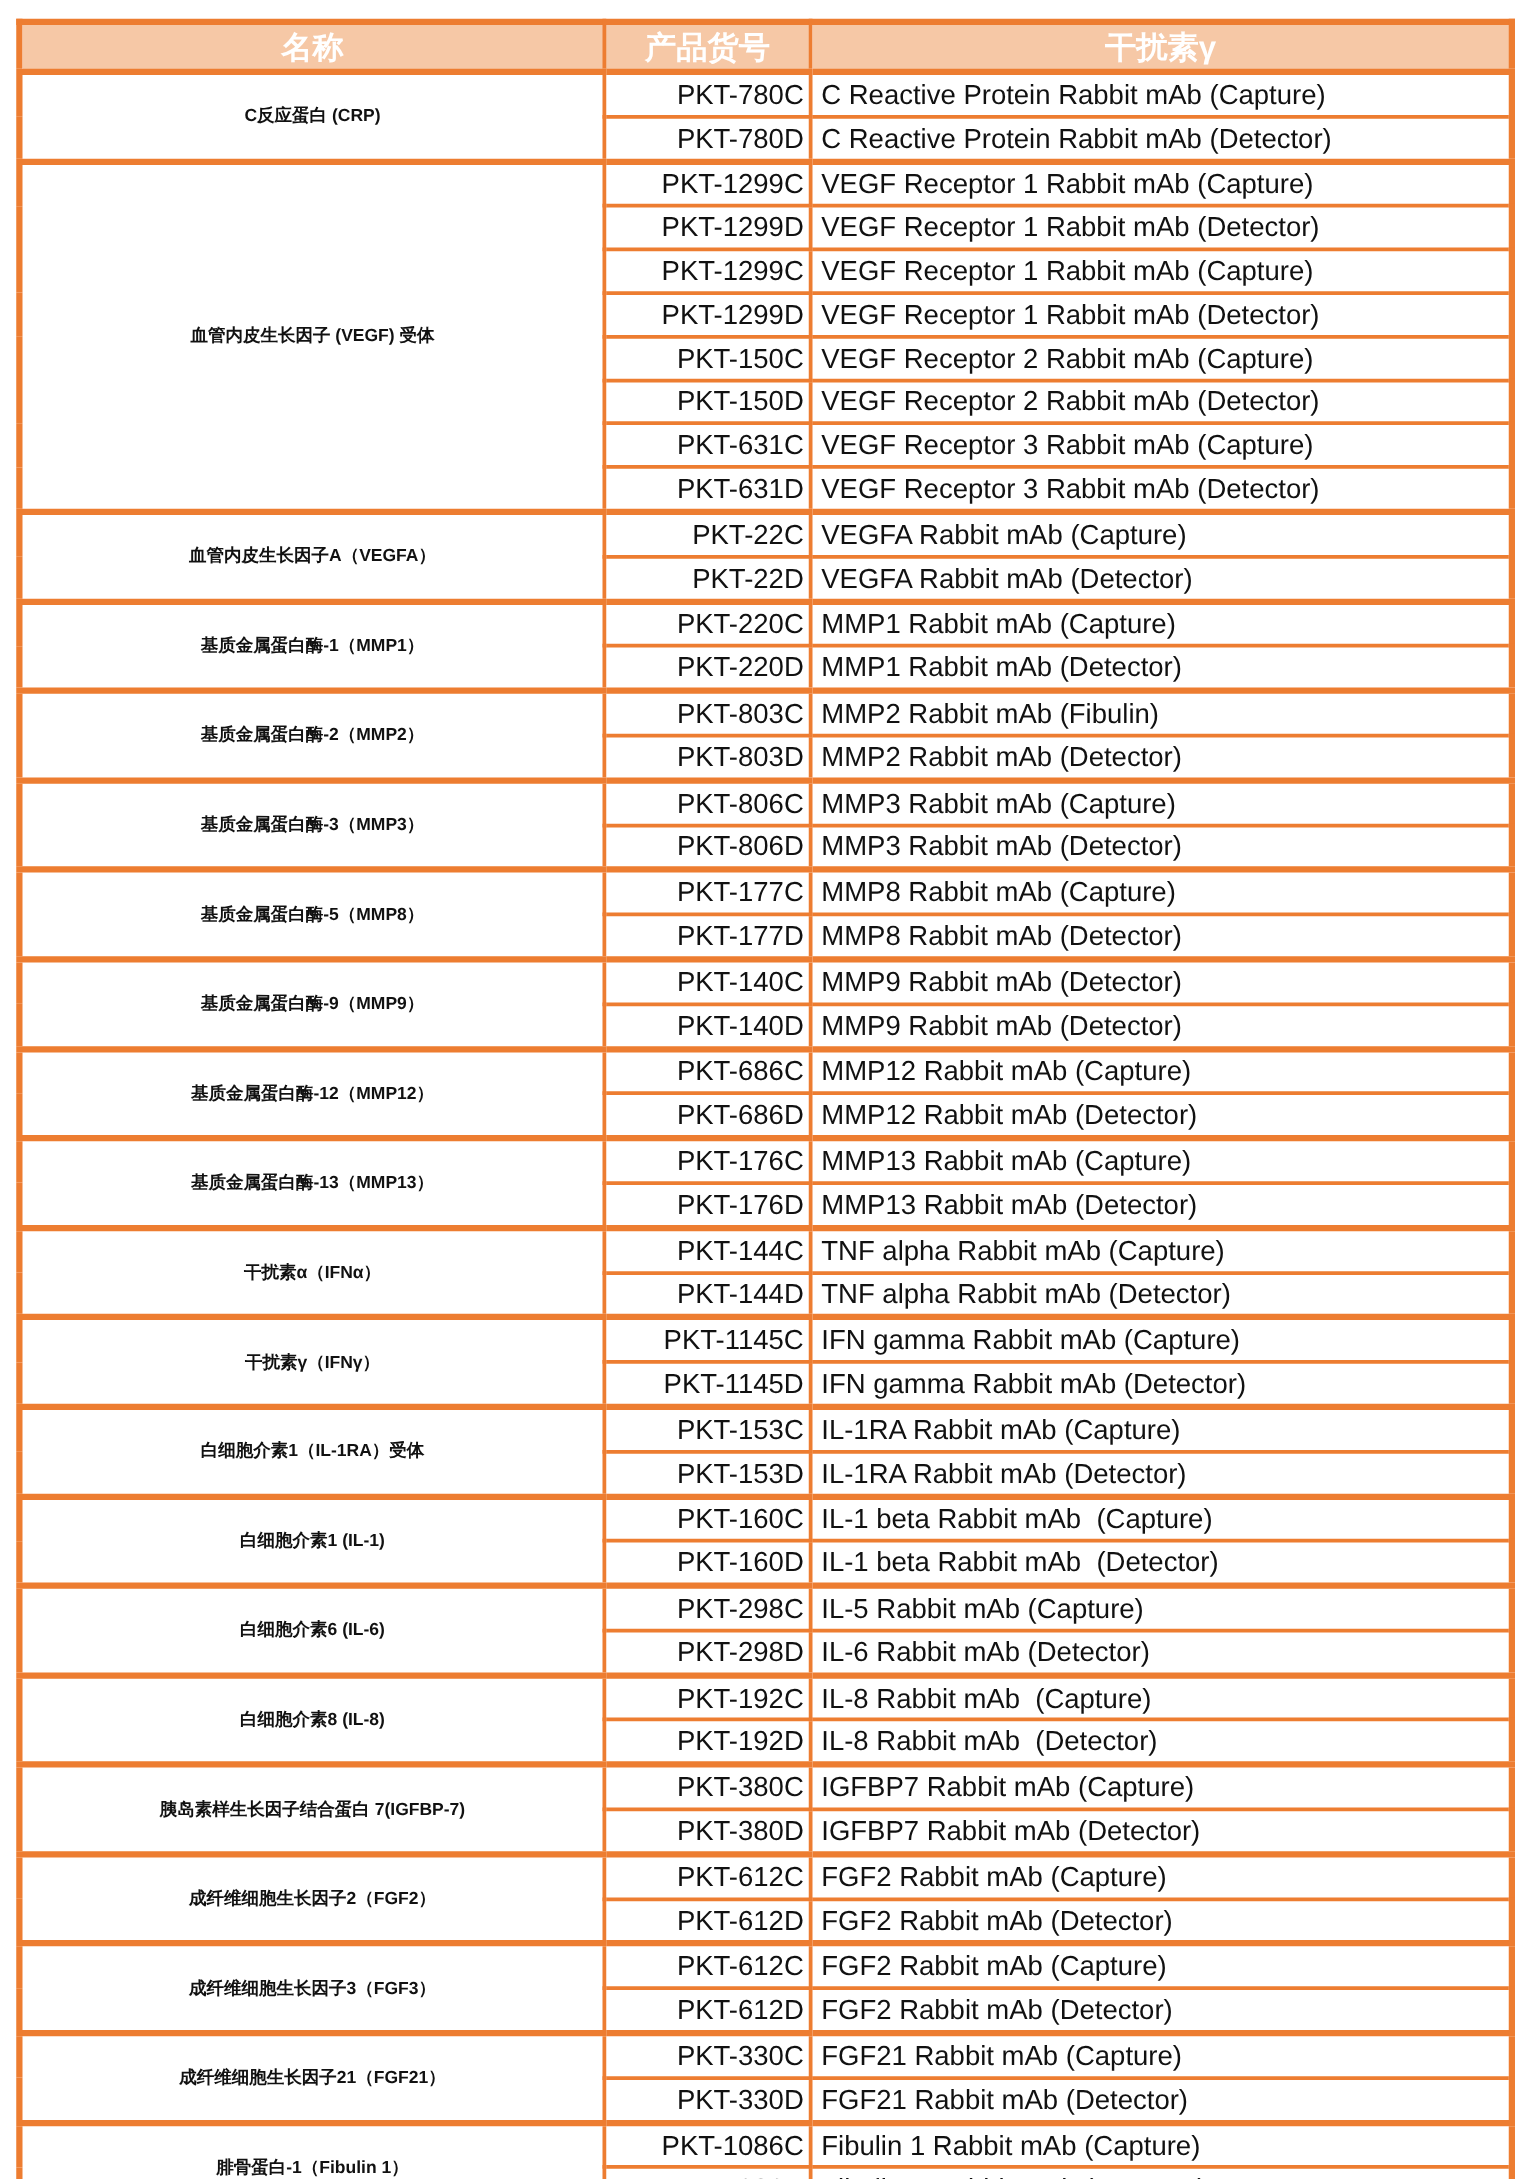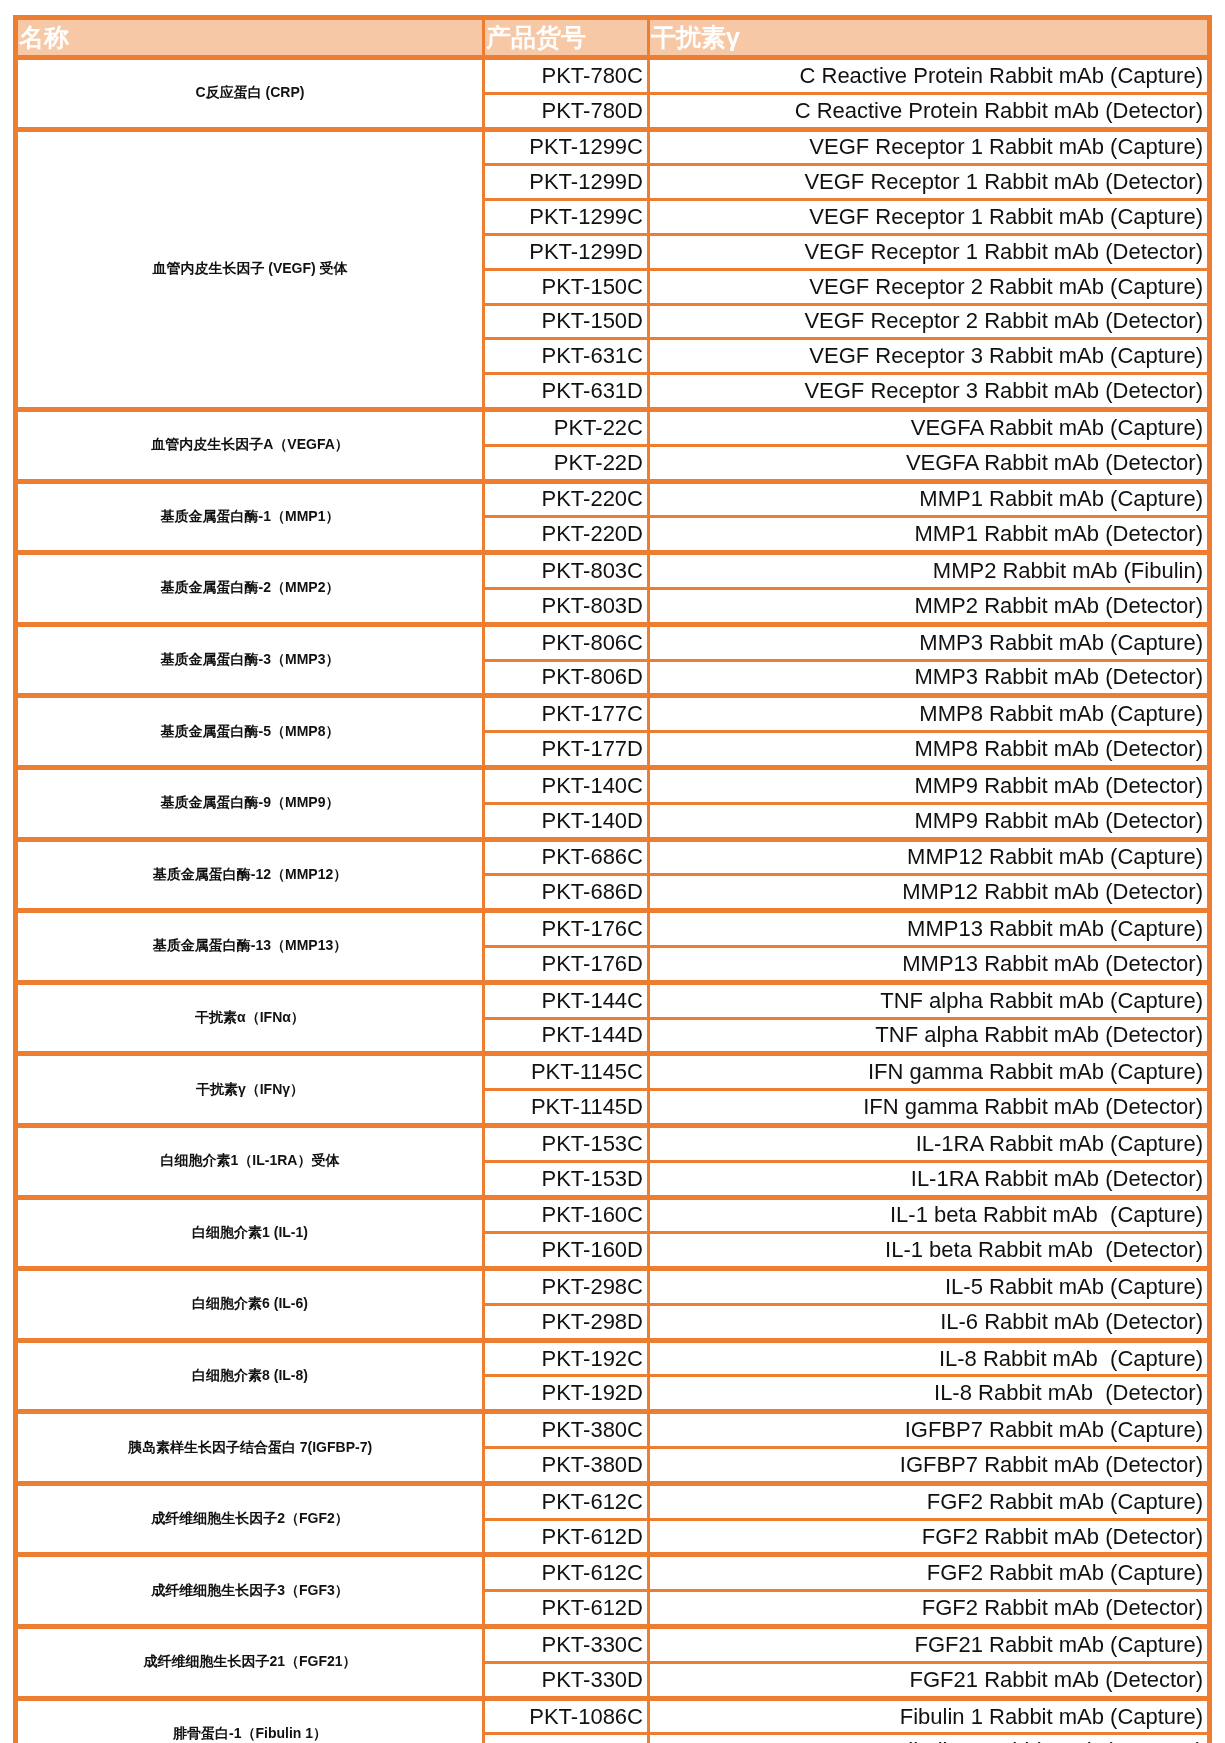--- a/index.html
+++ b/index.html
@@ -28,42 +28,42 @@
     border:3px solid var(--border);
     vertical-align:middle;
     overflow:hidden;
   }
   thead th{
     background:var(--header-bg);
     color:var(--header-text);
     font-weight:bold;
     font-size:25px;
     height:33px;
-    text-align:left;
+    text-align:center;
     border-bottom-width:4px;
   }
   tbody td{
     height:31.8px;
     font-size:22px;
     background:#ffffff;
   }
   tbody tr.group-start td{border-top-width:5px;}
   td.name{
     text-align:center;
     font-weight:bold;
     font-size:14px;
     padding:0 4px;
   }
   td.code{
     text-align:right;
     padding:0 4px 0 7px;
     white-space:pre;
   }
   td.product{
-    text-align:right;
+    text-align:left;
     padding:0 4px 0 7px;
     white-space:pre;
   }
 </style>
 </head>
 <body>
 
 <div class="page">
   <table class="catalog">
     <colgroup>

